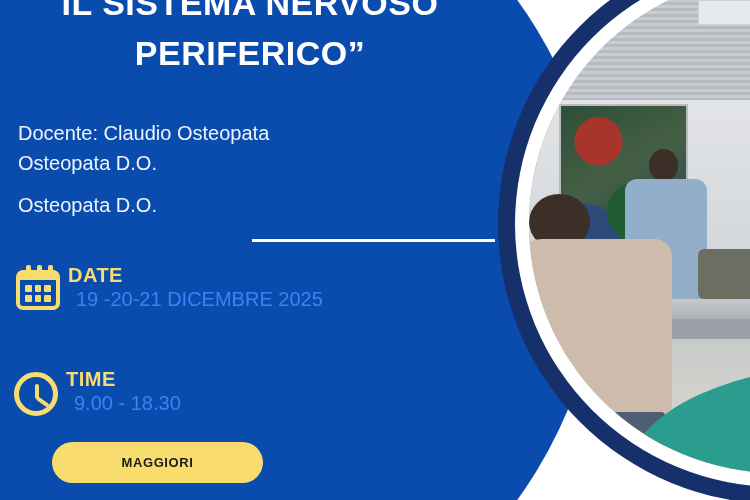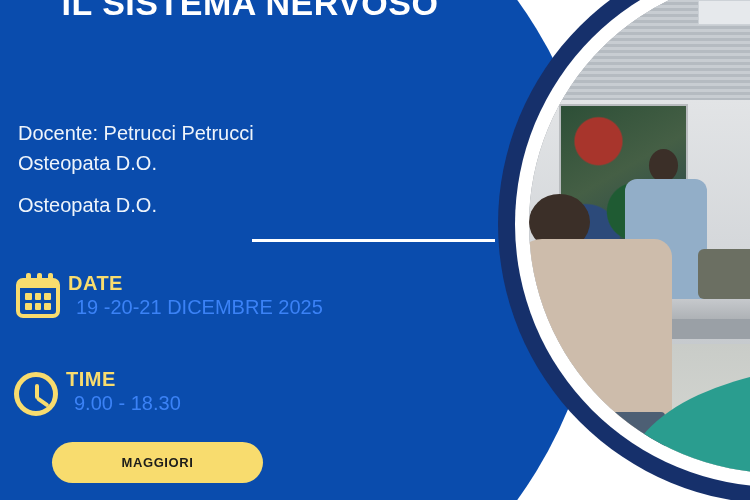--- a/index.html
+++ b/index.html
@@ -140,21 +140,21 @@
   .info-row .ico{ flex:0 0 auto; width:48px; height:48px; position:relative; }
   .info-row .txt{ margin-left:6px; }
   .info-row .lbl{
     color:#F8DC6E; font-size:20px; font-weight:700; letter-spacing:.5px;
     line-height:22px;
   }
   .info-row .val{
     color:#3b82f6; font-size:20px; line-height:26px; padding-left:8px;
   }
 
-  .row-date{ left:14px; top:272px; }
+  .row-date{ left:14px; top:264px; }
   .row-time{ left:12px; top:368px; }
 
   
   .cal{ position:absolute; left:2px; top:6px; width:44px; height:40px;
         border:4px solid #F8DC6E; border-radius:7px; }
   .cal-ring{ position:absolute; top:-9px; width:5px; height:9px;
         background:#F8DC6E; border-radius:2px; }
   .cal-top{ position:absolute; left:-1px; top:-1px; right:-1px; height:7px;
         background:#F8DC6E; }
   .cal-dots{ position:absolute; left:5px; top:11px; right:5px; bottom:4px;
@@ -236,25 +236,26 @@
         <div class="body" style="left:0;top:0;width:60%;height:100%;background:#6b6f62;border-radius:6px"></div>
 
       </div>
 
       <div class="ph-teal"></div>
     </div>
   </div>
 
   <div class="title">
     <span class="l1">IL SISTEMA NERVOSO</span>
+    <span class="l2">PERIFERICO”</span>
   </div>
 
   <div class="teachers">
     <div class="blk">
-      <div>Docente: Petrucci Petrucci</div>
+      <div>Docente: Claudio Osteopata</div>
       <div>Osteopata D.O.</div>
     </div>
     <div class="blk">
       <div>Osteopata D.O.</div>
     </div>
   </div>
 
   <div class="rule"></div>
 
   <div class="info-row row-date">

